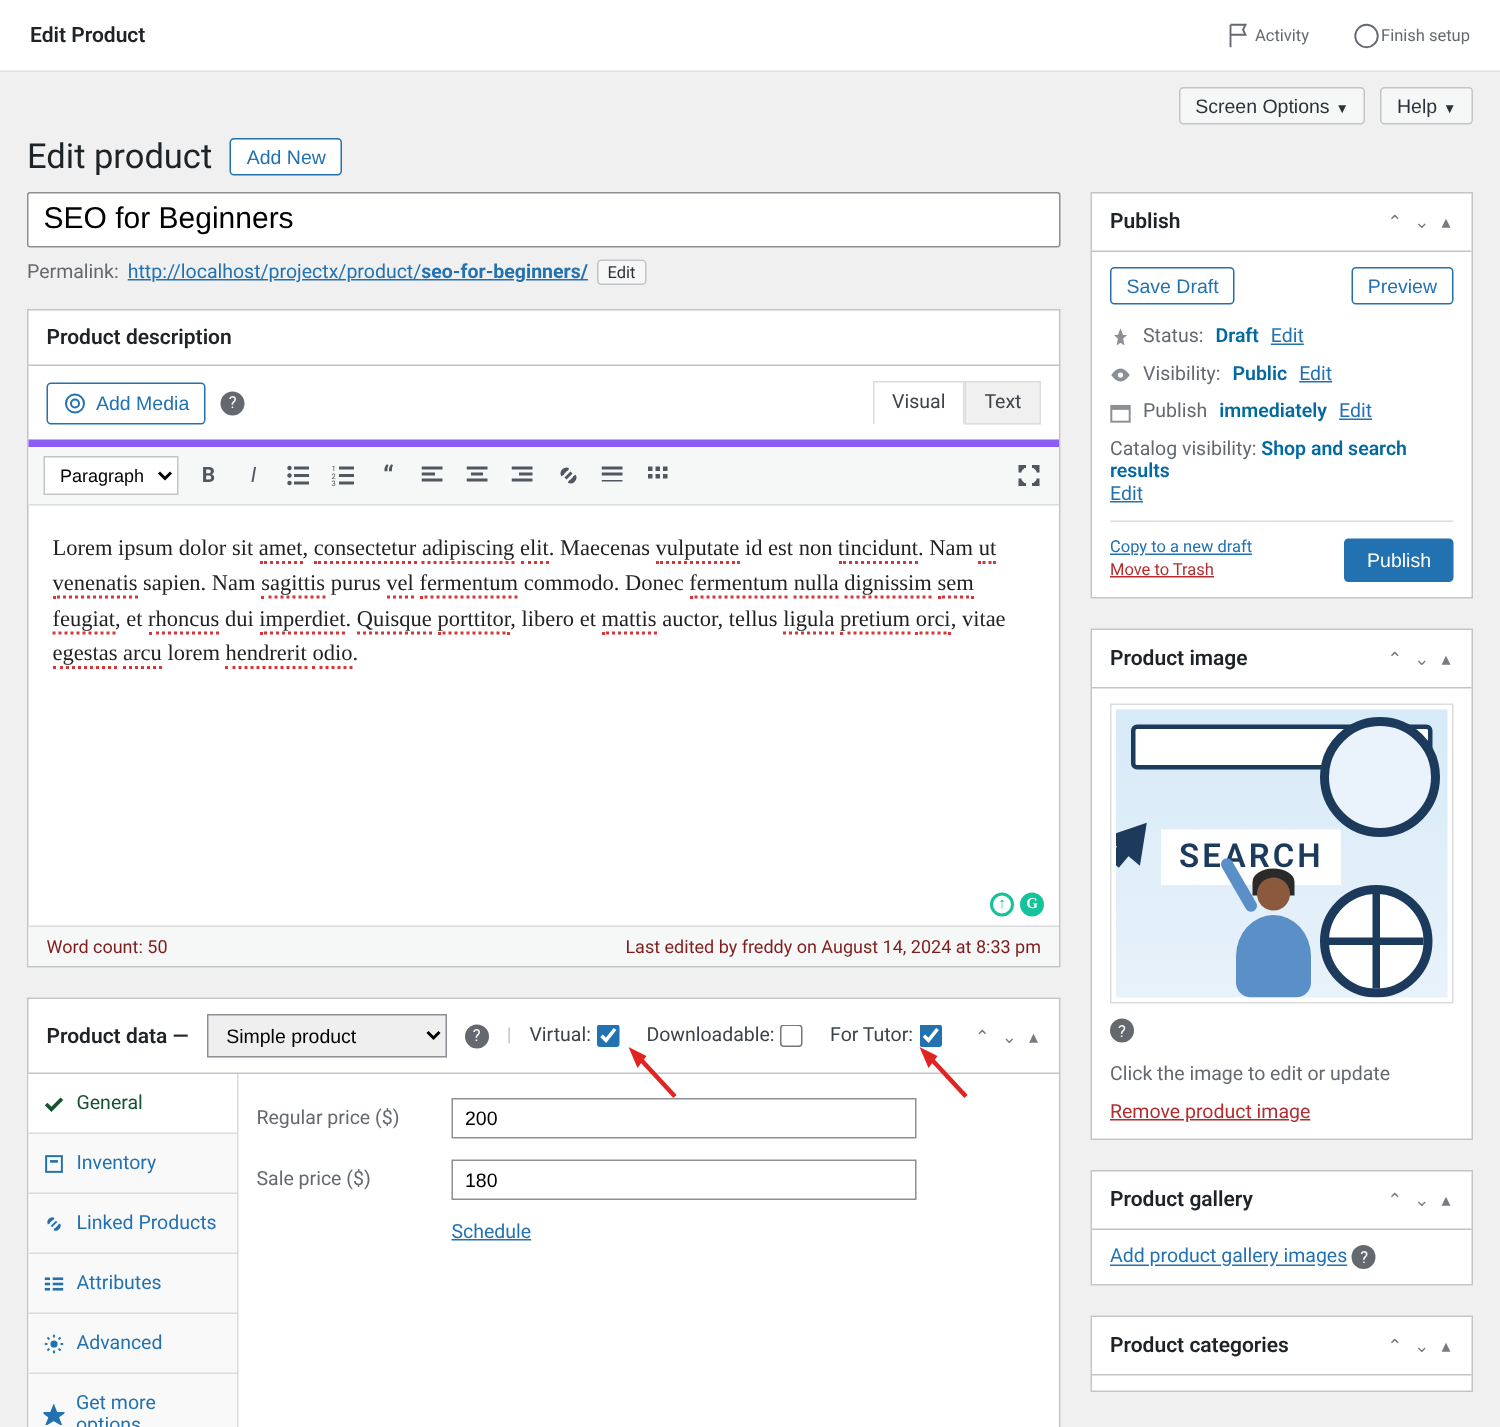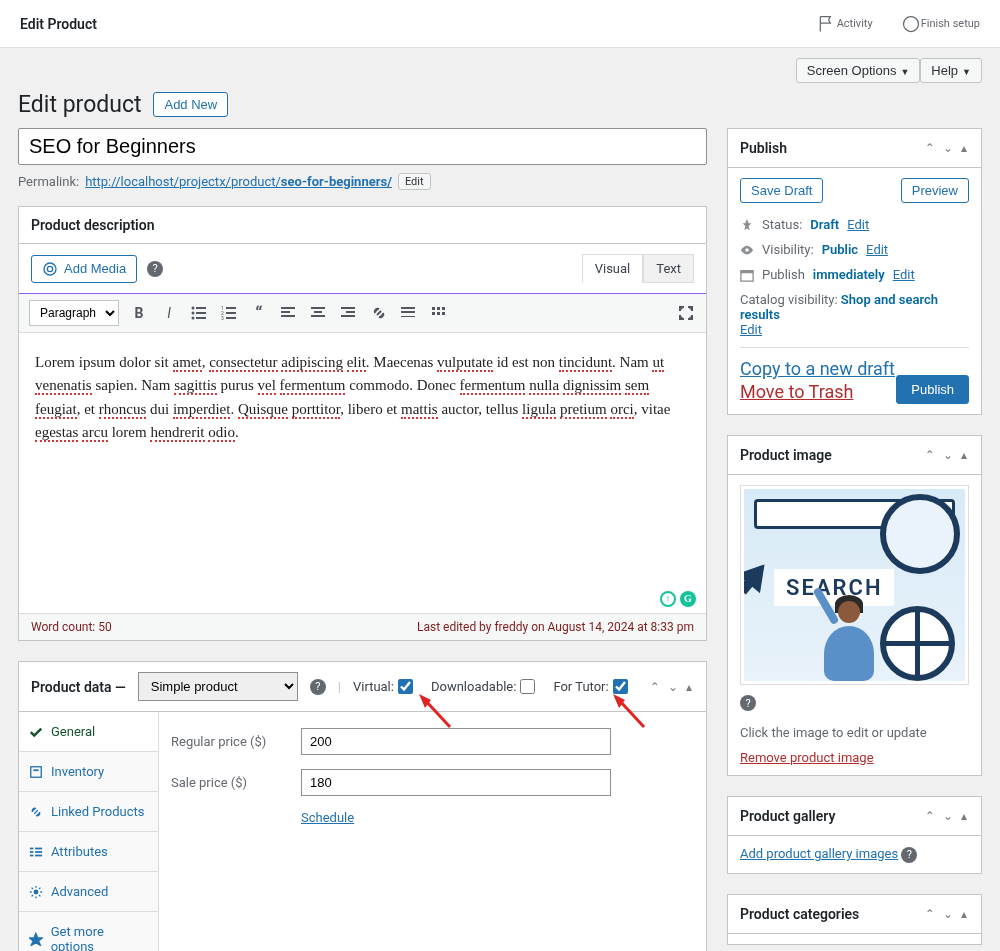--- a/index.html
+++ b/index.html
@@ -5,21 +5,21 @@
 * { box-sizing: border-box; margin: 0; padding: 0; }
 body { font-family: -apple-system, BlinkMacSystemFont, "Segoe UI", Roboto, sans-serif; font-size: 13px; color: #3c434a; background: #f0f0f1; width: 1000px; }
 a { color: #2271b1; text-decoration: underline; cursor: pointer; }
 
 .topbar { background: #fff; height: 48px; display: flex; align-items: center; padding: 0 20px; border-bottom: 1px solid #e0e0e0; justify-content: space-between; }
 .topbar-title { font-size: 14px; font-weight: 600; color: #1d2327; }
 .topbar-right { display: flex; gap: 28px; }
 .topbar-icon { display: flex; flex-direction: row; align-items: center; font-size: 11px; color: #646970; cursor: pointer; }
 .topbar-icon svg { width: 20px; height: 20px; fill: none; stroke: #646970; stroke-width: 1.5; }
 
-.header-btns { display: flex; justify-content: flex-end; gap: 0; padding: 10px 18px 0; }
+.header-btns { display: flex; justify-content: flex-end; gap: 10px; padding: 10px 18px 0; }
 .wp-btn { background: #f6f7f7; border: 1px solid #c3c4c7; padding: 4px 10px; border-radius: 3px; font-size: 13px; color: #2c3338; cursor: pointer; }
 .wp-btn .tri { font-size: 9px; margin-left: 4px; }
 
 .page-wrap { padding: 0 18px 20px; }
 .page-head { display: flex; align-items: center; gap: 12px; margin: 8px 0 10px; }
 .page-head h1 { font-size: 23px; font-weight: 400; color: #1d2327; }
 .add-new { border: 1px solid #2271b1; color: #2271b1; background: #fff; padding: 4px 10px; border-radius: 3px; font-size: 13px; cursor: pointer; }
 
 .cols { display: flex; gap: 20px; }
 .left { flex: 1; min-width: 0; }
@@ -29,21 +29,21 @@
 .permalink { font-size: 13px; color: #646970; margin: 8px 0 16px; display: flex; align-items: center; gap: 6px; flex-wrap: wrap; }
 .permalink .edit-sm { border: 1px solid #c3c4c7; background: #f6f7f7; padding: 1px 6px; font-size: 11px; border-radius: 3px; cursor: pointer; color: #2c3338; text-decoration: none; }
 
 .postbox { background: #fff; border: 1px solid #c3c4c7; margin-bottom: 20px; }
 .postbox-header { border-bottom: 1px solid #c3c4c7; padding: 10px 12px; display: flex; justify-content: space-between; align-items: center; }
 .postbox-header h2 { font-size: 14px; font-weight: 600; color: #1d2327; }
 .postbox-toggles { display: flex; gap: 4px; color: #787c82; }
 .tog { cursor: pointer; font-size: 12px; padding: 2px; }
 .postbox-inside { padding: 10px 12px; }
 
-.media-row { display: flex; align-items: center; justify-content: space-between; padding: 10px 12px; border-bottom: 1px solid #8b5cf6; }
+.media-row { display: flex; align-items: center; justify-content: space-between; padding: 10px 12px; border-bottom: 5px solid #8b5cf6; }
 .media-row-left { display: flex; align-items: center; gap: 10px; }
 .add-media { border: 1px solid #2271b1; color: #2271b1; background: #fff; padding: 5px 10px; border-radius: 3px; display: flex; align-items: center; gap: 6px; cursor: pointer; font-size: 13px; }
 .tabs { display: flex; }
 .tab { border: 1px solid #dcdcde; padding: 6px 12px; background: #f0f0f1; font-size: 13px; cursor: pointer; }
 .tab.active { background: #fff; border-bottom: 1px solid #fff; }
 
 .toolbar { display: flex; align-items: center; gap: 10px; padding: 6px 10px; background: #f6f7f7; border-bottom: 1px solid #dcdcde; }
 .tb-sel { border: 1px solid #c3c4c7; padding: 4px 6px; font-size: 12px; background: #fff; width: 90px; }
 .tb-ic { width: 20px; height: 20px; display: inline-flex; align-items: center; justify-content: center; color: #50575e; cursor: pointer; font-size: 14px; }
 .tb-ic svg { width: 16px; height: 16px; fill: #50575e; }
@@ -72,21 +72,21 @@
 .pd-row label { width: 130px; font-size: 13px; color: #646970; }
 .pd-row input { width: 310px; border: 1px solid #8c8f94; padding: 5px 8px; font-size: 13px; }
 .sched { margin-left: 130px; }
 
 .pub-row { display: flex; align-items: center; gap: 8px; font-size: 13px; color: #646970; margin-bottom: 10px; }
 .pub-row svg { width: 14px; height: 14px; fill: #8c8f94; }
 .pub-row b { color: #0369a1; font-weight: 600; text-align: center; }
 .pub-actions-top { display: flex; justify-content: space-between; margin-bottom: 14px; }
 .btn-outline { border: 1px solid #2271b1; color: #2271b1; background: #fff; padding: 4px 10px; border-radius: 3px; cursor: pointer; font-size: 13px; }
 .pub-footer { display: flex; justify-content: space-between; align-items: flex-end; border-top: 1px solid #dcdcde; padding-top: 10px; margin-top: 10px; }
-.pub-footer-left a { display: block; font-size: 18px; margin-bottom: 2px; }
+.pub-footer-left a { display: block; font-size: 11px; margin-bottom: 2px; }
 .trash { color: #b32d2e; }
 .pub-btn { background: #2271b1; color: #fff; border: 1px solid #2271b1; padding: 6px 14px; border-radius: 3px; cursor: pointer; font-size: 13px; }
 
 .prod-img { border: 1px solid #dcdcde; padding: 3px; margin-bottom: 6px; background: #fff; }
 .prod-img-inner { height: 192px; background: linear-gradient(180deg,#d7eaf7 0%,#e8f2fa 100%); position: relative; overflow: hidden; }
 .browser-bar { position: absolute; top: 10px; left: 10px; right: 10px; height: 30px; background: #fff; border: 3px solid #1b3a5c; border-radius: 4px; }
 .magnify { position: absolute; top: 5px; right: 5px; width: 80px; height: 80px; border: 6px solid #1b3a5c; border-radius: 50%; background: #eaf3fb; }
 .search-box { position: absolute; top: 80px; left: 30px; background: #fff; padding: 6px 12px; font-size: 22px; font-weight: 600; color: #1b3a5c; letter-spacing: 2px; }
 .person { position: absolute; bottom: 0; left: 80px; width: 60px; height: 90px; }
 .person-body { width: 50px; height: 55px; background: #5b8fc7; border-radius: 50% 50% 10px 10px; position: absolute; bottom: 0; }

